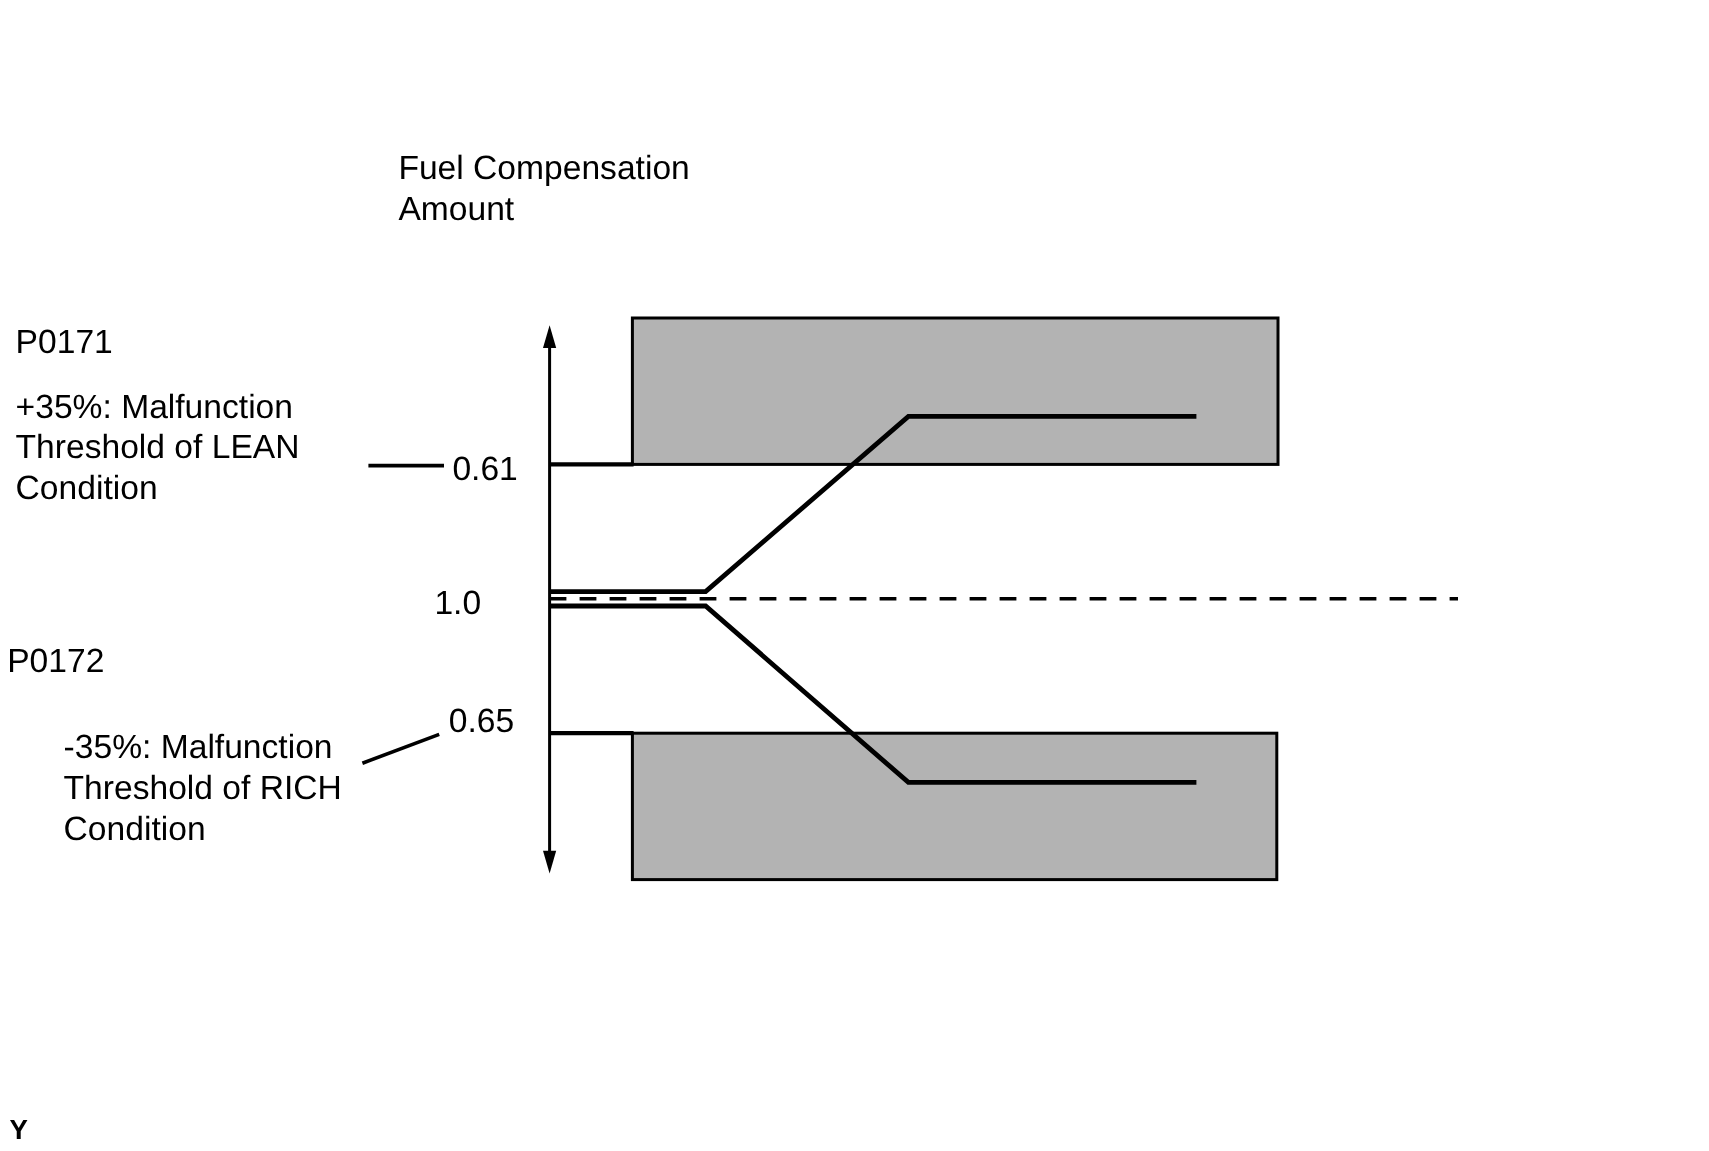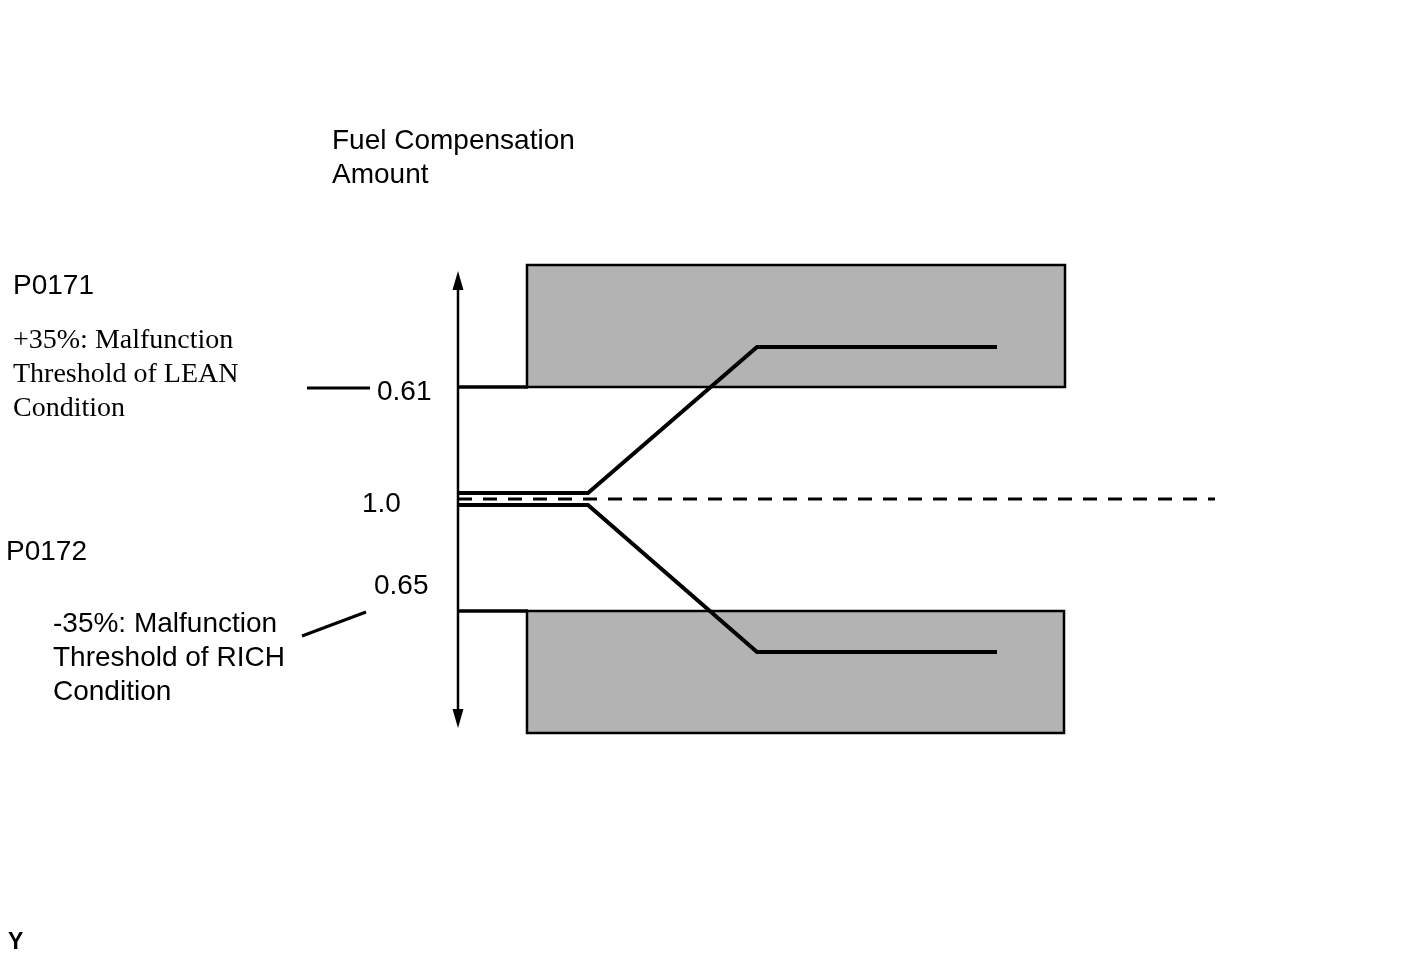--- a/index.html
+++ b/index.html
@@ -59,29 +59,29 @@
 
     <line x1="307" y1="388" x2="370" y2="388" stroke="#000000" stroke-width="3"></line>
     <line x1="302" y1="636" x2="366" y2="612" stroke="#000000" stroke-width="3"></line>
   </svg>
 
   <div class="label" style="left:332px; top:123px;">Fuel Compensation
 Amount</div>
 
   <div class="label" style="left:13px; top:244px;margin-top:24px;">P0171</div>
 
-  <div class="label" style="left:13px; top:322px;font-family:Liberation Serif, serif;">+35%: Malfunction
+  <div class="label" style="left:13px; top:322px;">+35%: Malfunction
 Threshold of LEAN
 Condition</div>
 
   <div class="label" style="left:377px; top:374px;">0.61</div>
 
   <div class="label" style="left:362px; top:486px;">1.0</div>
 
-  <div class="label" style="left:374px; top:568px;">0.65</div>
+  <div class="label" style="left:374px; top:584px;">0.65</div>
 
   <div class="label" style="left:6px; top:534px;">P0172</div>
 
   <div class="label" style="left:13px; top:606px;margin-left:40px;">-35%: Malfunction
 Threshold of RICH
 Condition</div>
 
   <div class="corner" style="left:8px; top:930px;">Y</div>
 
 </div>

